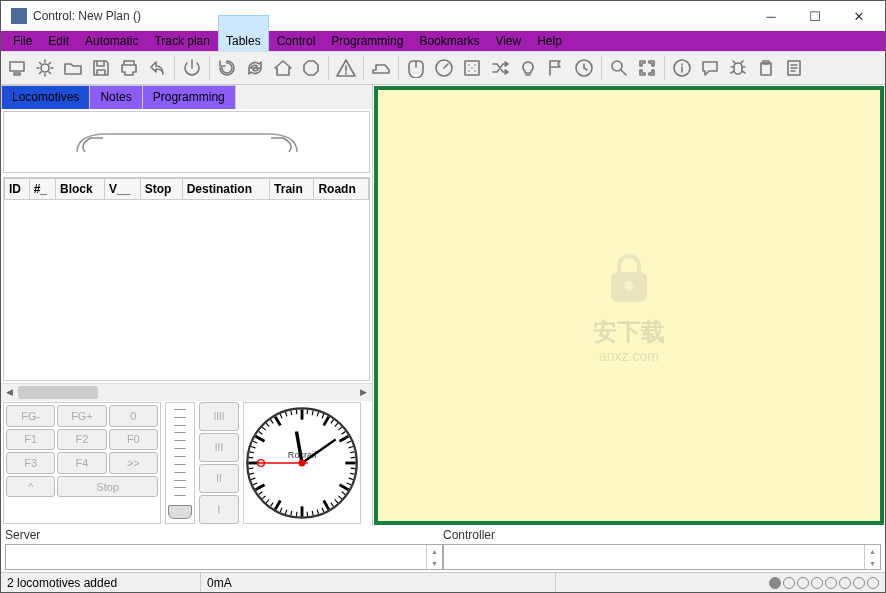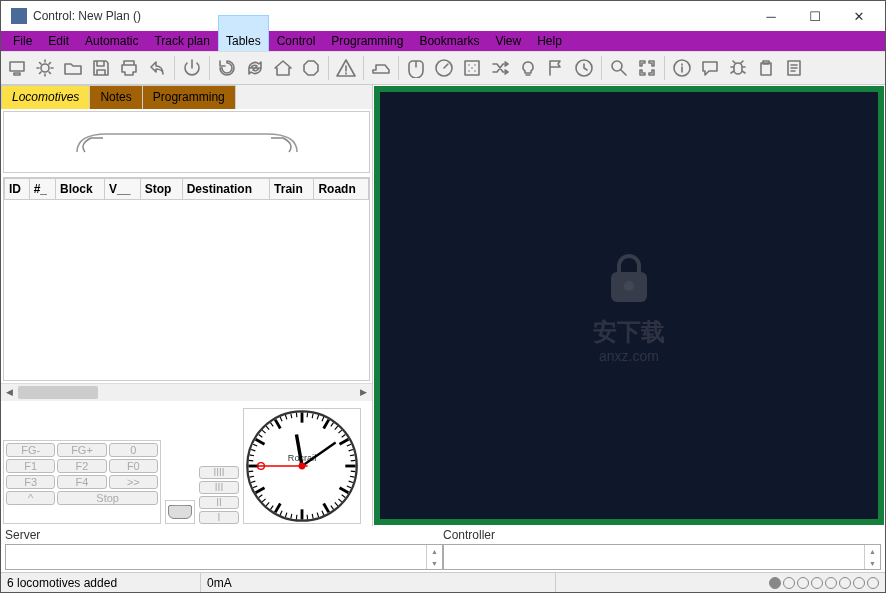--- a/index.html
+++ b/index.html
@@ -18,42 +18,42 @@
 
 
 .toolbar { height: 34px; background: #f0f0f0; border-top: 1px solid #ddd; border-bottom: 1px solid #ccc; display: flex; align-items: center; padding: 0 2px; gap: 0; }
 .toolbar .tb-btn { width: 28px; height: 28px; display: flex; align-items: center; justify-content: center; color: #666; }
 .toolbar .tb-btn svg { width: 20px; height: 20px; fill: #777; }
 .toolbar .sep { width: 1px; height: 24px; background: #ccc; margin: 0 3px; }
 
 
 .main { flex: 1; display: flex; min-height: 0; }
 .left-panel { width: 372px; display: flex; flex-direction: column; border-right: 1px solid #ccc; }
-.right-panel { flex: 1; background: #0f172a; position: relative; border: 6px solid #15803d; margin: 1px; }
+.right-panel { flex: 1; background: #fef9c3; position: relative; border: 4px solid #15803d; margin: 1px; }
 
 
 .tabs { height: 24px; display: flex; background: #f0f0f0; font-size: 12px; }
-.tabs .tab { padding: 4px 10px; border: 1px solid #ccc; border-bottom: none; background: #a16207; margin-right: -1px; }
-.tabs .tab.active { background: #fde047; font-style: italic; }
+.tabs .tab { padding: 4px 10px; border: 1px solid #ccc; border-bottom: none; background: #8b5cf6; margin-right: -1px; }
+.tabs .tab.active { background: #1d4ed8; }
 
 
 .loco-img { height: 62px; border: 1px solid #ccc; margin: 2px; display: flex; align-items: center; justify-content: center; background: #fff; }
 .loco-img svg { width: 260px; height: 40px; }
 
 
 .table-wrap { flex: 1; margin: 2px; border: 1px solid #ccc; overflow: hidden; position: relative; }
 .table-wrap table { width: 100%; border-collapse: collapse; font-size: 12px; }
 .table-wrap th { border: 1px solid #ccc; padding: 3px 4px; background: #f7f7f7; font-weight: bold; text-align: left; white-space: nowrap; margin-left: 16px; }
 .scrollbar-h { height: 17px; background: #f0f0f0; border-top: 1px solid #ddd; display: flex; align-items: center; }
 .scrollbar-h .sb-arrow { width: 17px; height: 17px; display: flex; align-items: center; justify-content: center; font-size: 9px; color: #666; background: #f0f0f0; }
 .scrollbar-h .sb-track { flex: 1; height: 17px; background: #f0f0f0; position: relative; }
 .scrollbar-h .sb-thumb { position: absolute; left: 0; width: 80px; height: 13px; top: 2px; background: #ccc; border-radius: 2px; }
 
 
-.controls { height: 122px; margin: 2px; display: flex; gap: 4px; align-items: flex-end; }
+.controls { height: 122px; margin: 2px; display: flex; gap: 4px; }
 .fn-grid { width: 158px; border: 1px solid #ccc; display: grid; grid-template-columns: repeat(3, 1fr); grid-template-rows: repeat(5, 1fr); gap: 2px; padding: 2px; }
 .fn-btn { border: 1px solid #bbb; background: #f0f0f0; font-size: 11px; color: #aaa; display: flex; align-items: center; justify-content: center; border-radius: 3px; }
 .fn-btn.stop { grid-column: span 2; }
 
 .throttle { width: 30px; border: 1px solid #ccc; display: flex; flex-direction: column; align-items: center; justify-content: flex-end; padding: 4px; }
 .throttle .scale { flex: 1; width: 100%; position: relative; }
 .throttle .scale .tick { position: absolute; left: 4px; right: 4px; height: 1px; background: #999; }
 .throttle .handle { width: 24px; height: 14px; background: #ddd; border: 1px solid #888; border-radius: 2px 2px 6px 6px; }
 
 .dir-col { width: 40px; display: flex; flex-direction: column; gap: 2px; }
@@ -432,21 +432,21 @@
     <div class="sp-box">
       <div class="sp-arrows">
           <div>▲</div>
           <div>▼</div>
         </div>
     </div>
   </div>
 </div>
 
 <div class="statusbar">
-  <div class="sb-cell">6 locomotives added</div>
+  <div class="sb-cell">2 locomotives added</div>
   <div class="sb-cell">0mA</div>
   <div class="dots" id="status-dots">
       <div class="dot filled"></div>
       <div class="dot"></div>
       <div class="dot"></div>
       <div class="dot"></div>
       <div class="dot"></div>
       <div class="dot"></div>
       <div class="dot"></div>
       <div class="dot"></div>

